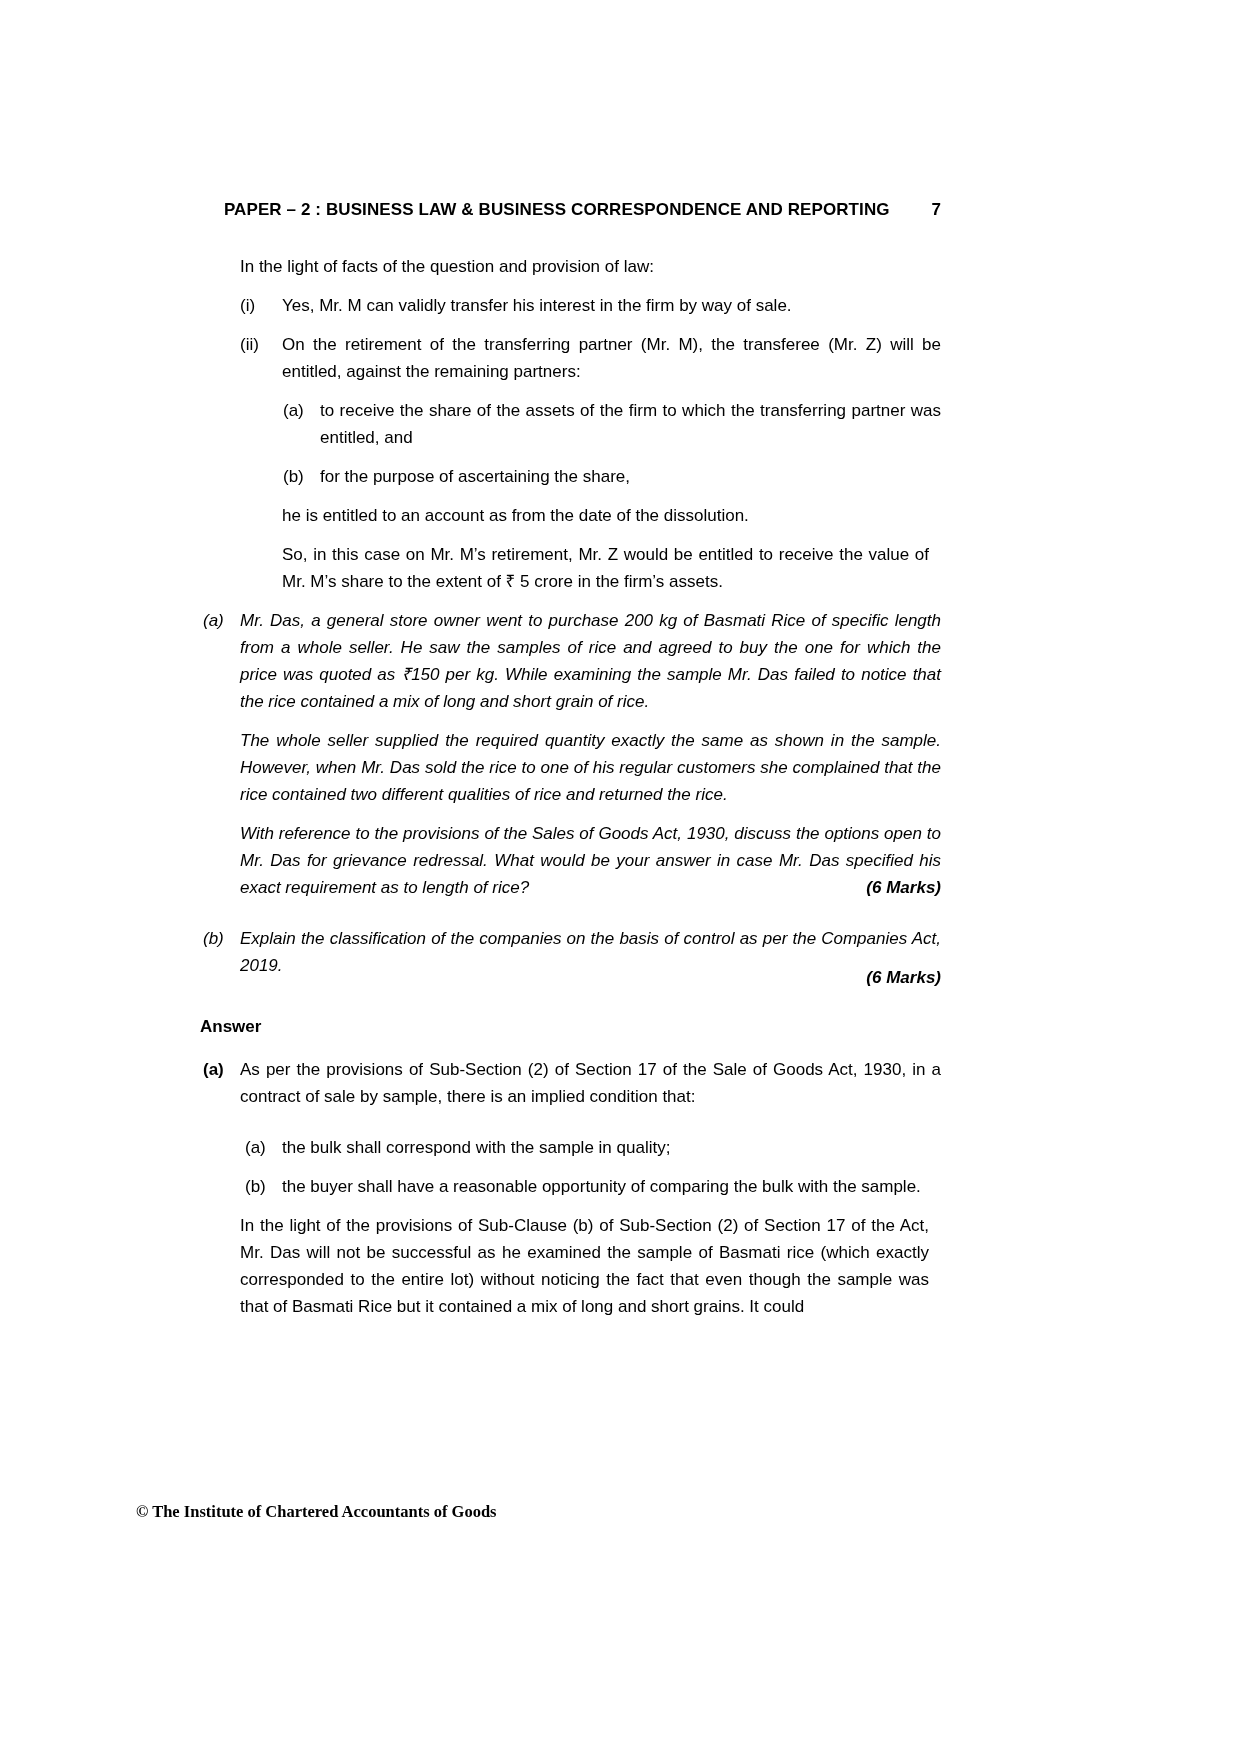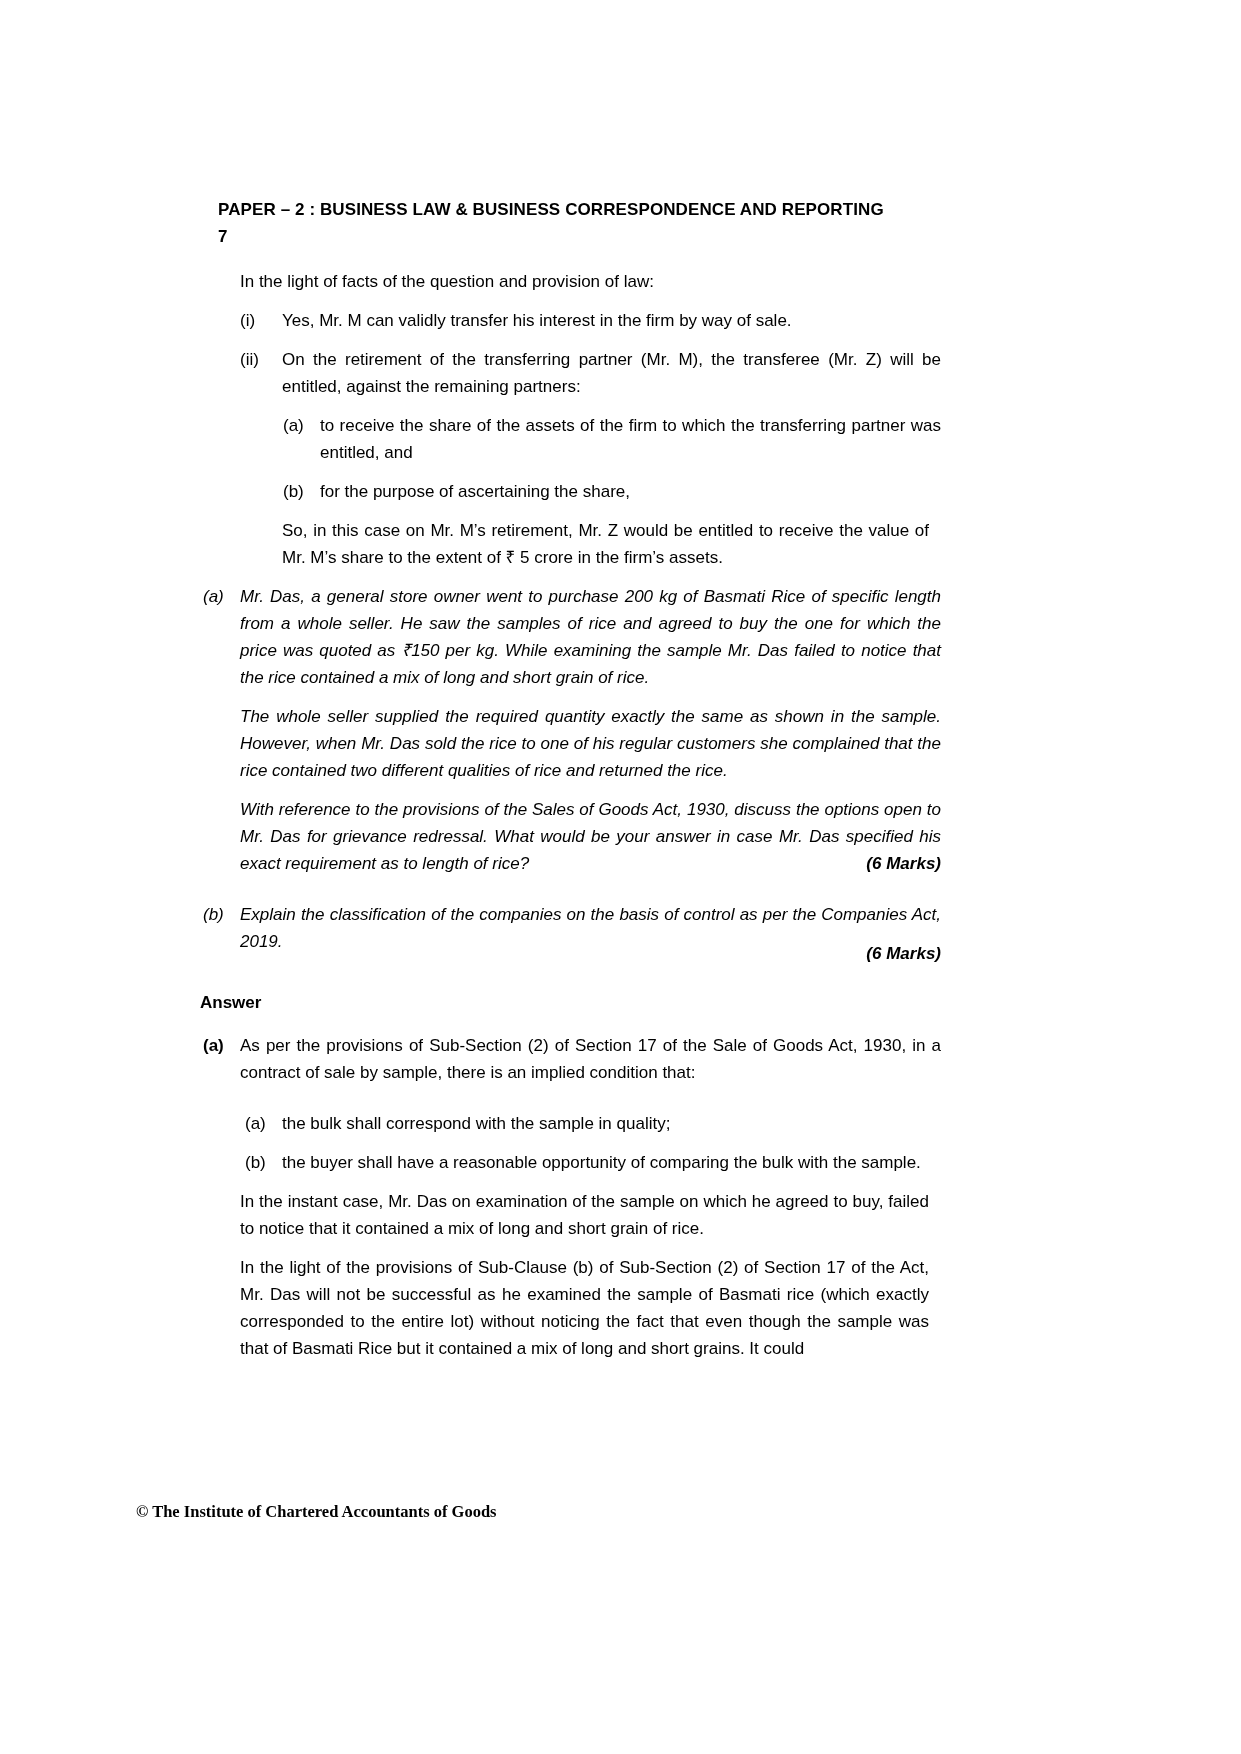--- a/index.html
+++ b/index.html
@@ -5,21 +5,21 @@
   html, body { margin:0; padding:0; background:#e9e9e9; }
   .page {
     width:1241px; height:1754px; margin:0 auto; background:#ffffff;
     position:relative; font-family:"Liberation Sans", sans-serif; color:#000;
     overflow:hidden;
   }
   .content {
     position:absolute; left:200px; top:196px; width:741px;
     font-size:17px; line-height:27px;
   }
-  .header { display:flex; align-items:baseline; font-weight:bold; font-size:17px; margin-bottom:18px;flex-direction:column; }
+  .header { display:flex; align-items:baseline; font-weight:bold; font-size:17px; margin-bottom:30px; }
   .header-title { flex:1; text-align:center; letter-spacing:0.1px; }
   .header-pagenum { margin-left:18px; }
 
   .p { margin:0 12px 12px 0; text-align:justify; }
   .ind1 { margin-left:40px; }      
   .ind2 { margin-left:82px; }      
 
   .li { display:flex; margin:0 0 12px 0; }
   .li .tx { flex:1; text-align:justify; }
   .lv1 { margin-left:40px; }       
@@ -69,20 +69,21 @@
     <div class="li lv2">
       <span class="mk">(a)</span>
       <span class="tx">to receive the share of the assets of the firm to which the transferring partner was entitled, and</span>
     </div>
 
     <div class="li lv2">
       <span class="mk">(b)</span>
       <span class="tx">for the purpose of ascertaining the share,</span>
     </div>
 
+    <p class="p ind2">he is entitled to an account as from the date of the dissolution.</p>
 
     <p class="p ind2">So, in this case on Mr. M’s retirement, Mr. Z would be entitled to receive the value of Mr. M’s share to the extent of ₹ 5 crore in the firm’s assets.</p>
 
 
     <div class="li qlv italic">
       <span class="mk">(a)</span>
       <div class="tx">
         <p class="qpara">Mr. Das, a general store owner went to purchase 200 kg of Basmati Rice of specific length from a whole seller. He saw the samples of rice and agreed to buy the one for which the price was quoted as ₹150 per kg. While examining the sample Mr.  Das failed to notice that the rice contained a mix of long and short grain of rice.</p>
         <p class="qpara">The whole seller supplied the required quantity exactly the same as shown in the sample. However, when Mr. Das sold the rice to one of his regular customers she complained that the rice contained two different qualities of rice and returned the rice.</p>
         <div class="rel">
@@ -112,20 +113,19 @@
     <div class="li alv2">
       <span class="mk">(a)</span>
       <span class="tx">the bulk shall correspond with the sample in quality;</span>
     </div>
 
     <div class="li alv2">
       <span class="mk">(b)</span>
       <span class="tx">the buyer shall have a reasonable opportunity of comparing the bulk with the sample.</span>
     </div>
 
-    <p class="p ind1">In the instant case, Mr. Das on examination of the sample on which he agreed to buy, failed to notice that it contained a mix of long and short grain of rice.</p>
 
     <p class="p ind1">In the light of the provisions of Sub-Clause (b) of Sub-Section (2) of Section 17 of the Act, Mr. Das will not be successful as he examined the sample of Basmati rice (which exactly corresponded to the entire lot) without noticing the fact that even though the sample was that of Basmati Rice but it contained a mix of long and short grains. It could</p>
 
   </div>
 
   <div class="footer">© The Institute of Chartered Accountants of Goods</div>
 </div>
 
 </body></html>

